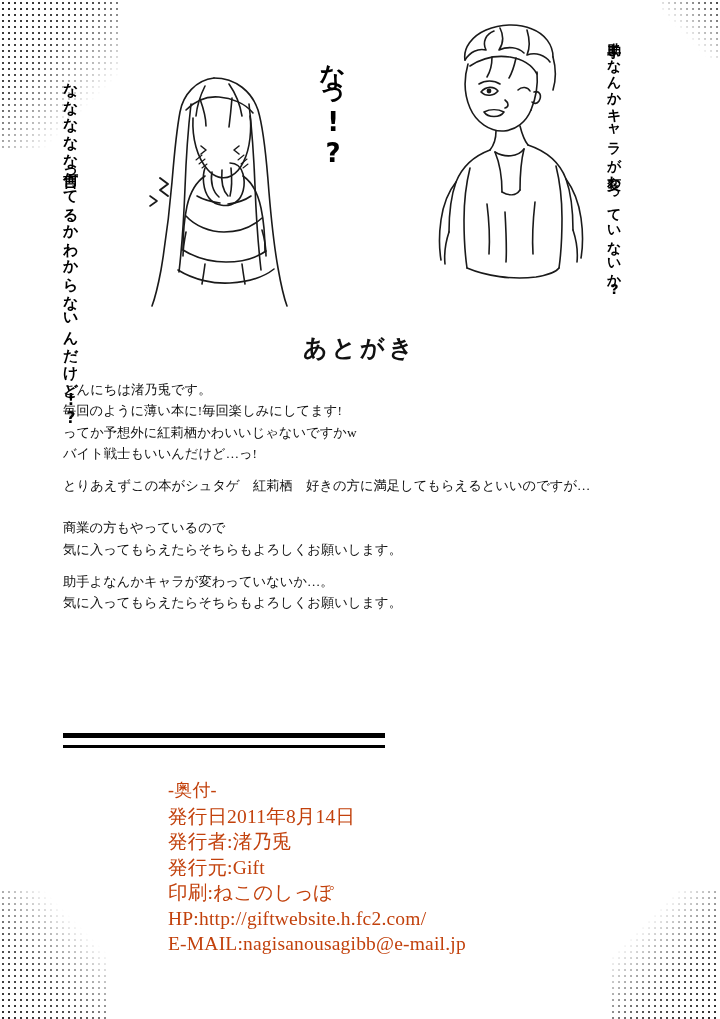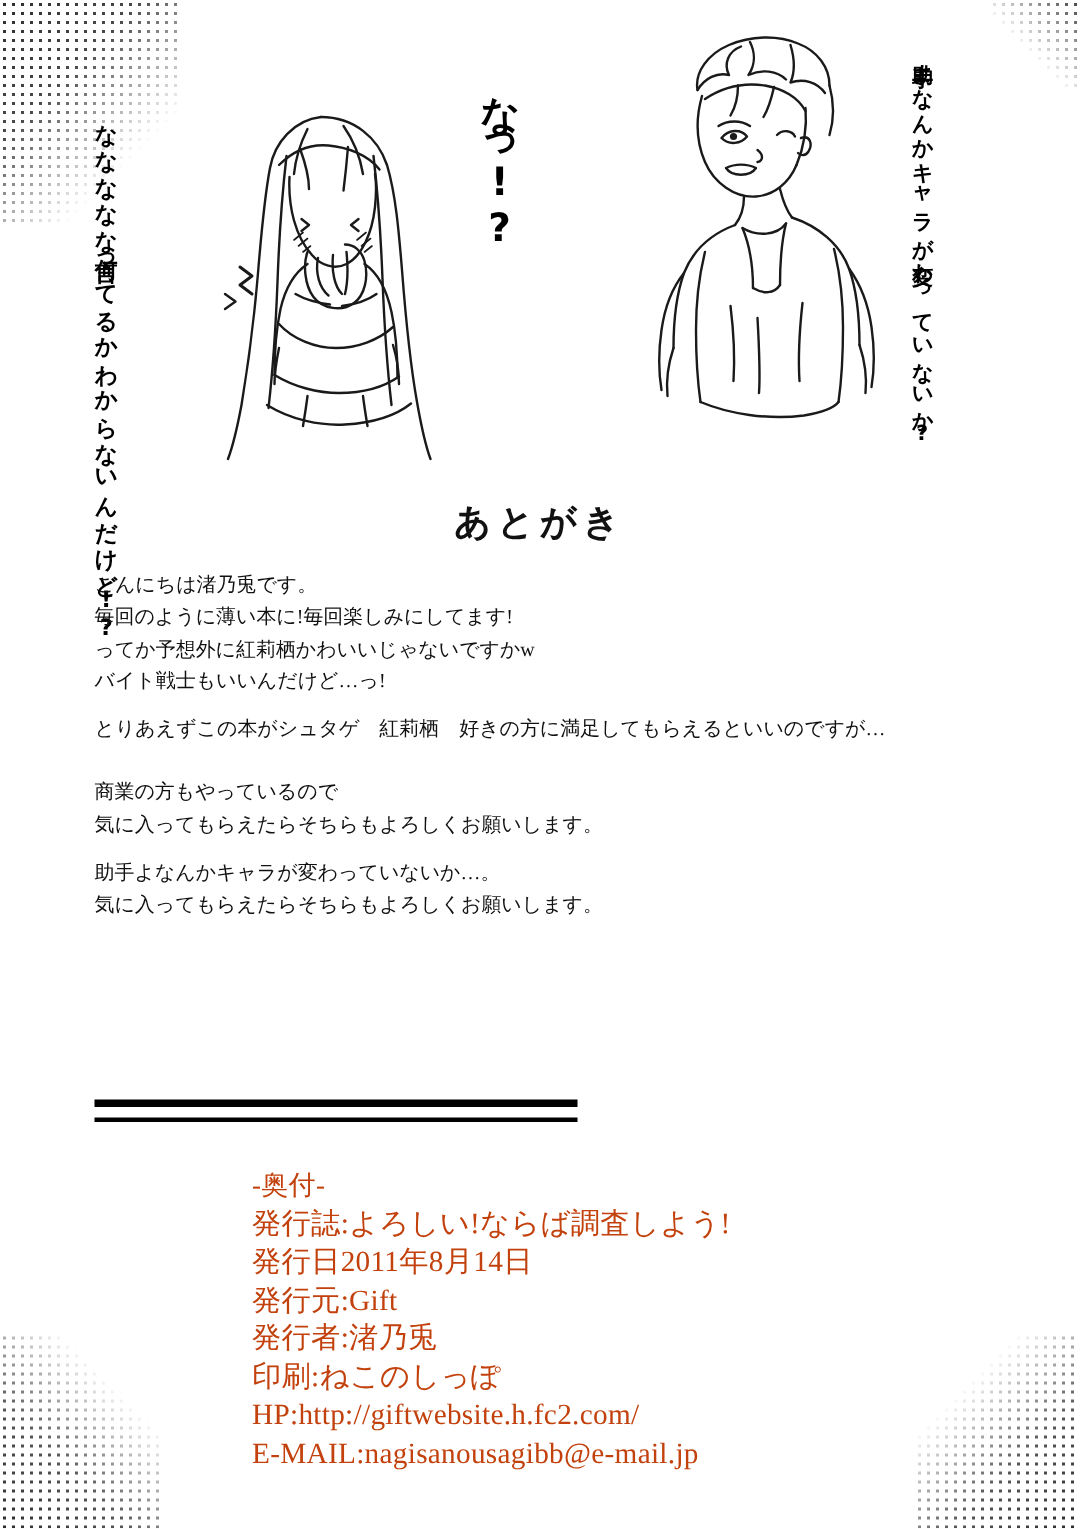--- a/index.html
+++ b/index.html
@@ -279,20 +279,19 @@
   <p>助手よなんかキャラが変わっていないか…。</p>
   <p>気に入ってもらえたらそちらもよろしくお願いします。</p>
 
 </div>
 
 <div class="rule r1"></div>
 <div class="rule r2"></div>
 
 <div class="colophon">
   <div class="small-label">-奥付-</div>
-  <div>発行誌:よろしい!ならば調査しよう!</div>
   <div>発行日2011年8月14日</div>
+  <div>発行者:渚乃兎</div>
   <div>発行元:Gift</div>
-  <div>発行者:渚乃兎</div>
   <div>印刷:ねこのしっぽ</div>
   <div>HP:http://giftwebsite.h.fc2.com/</div>
   <div>E-MAIL:nagisanousagibb@e-mail.jp</div>
 </div>
 
 </body></html>

